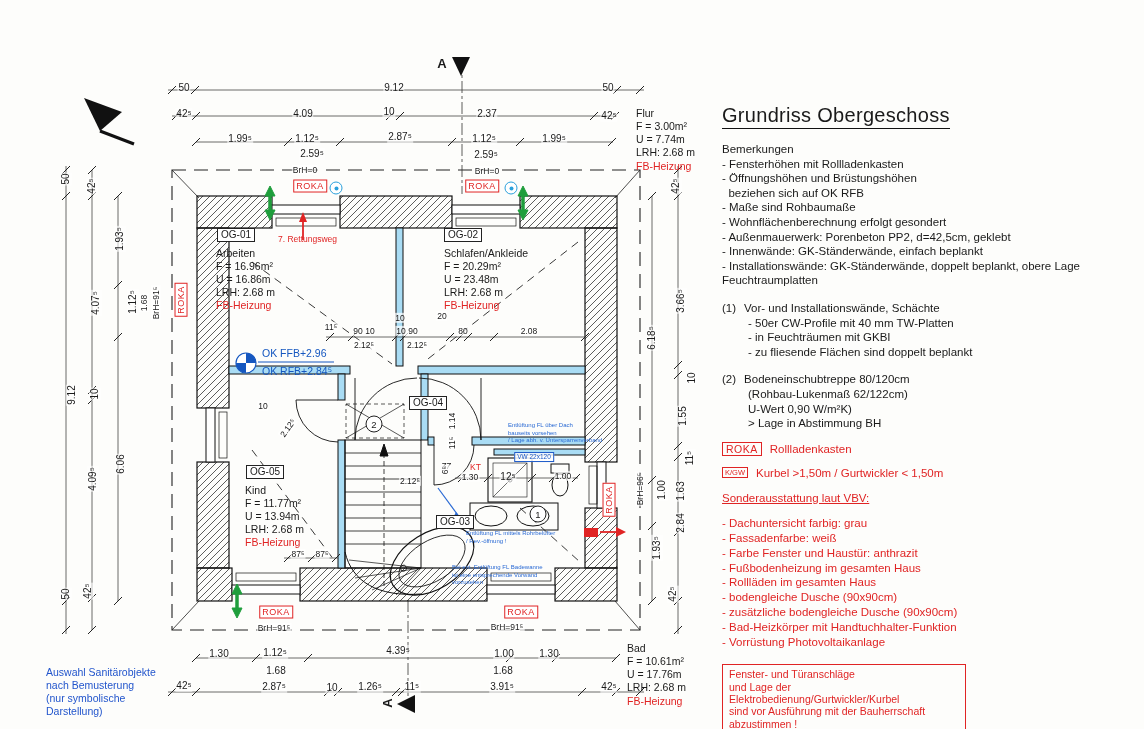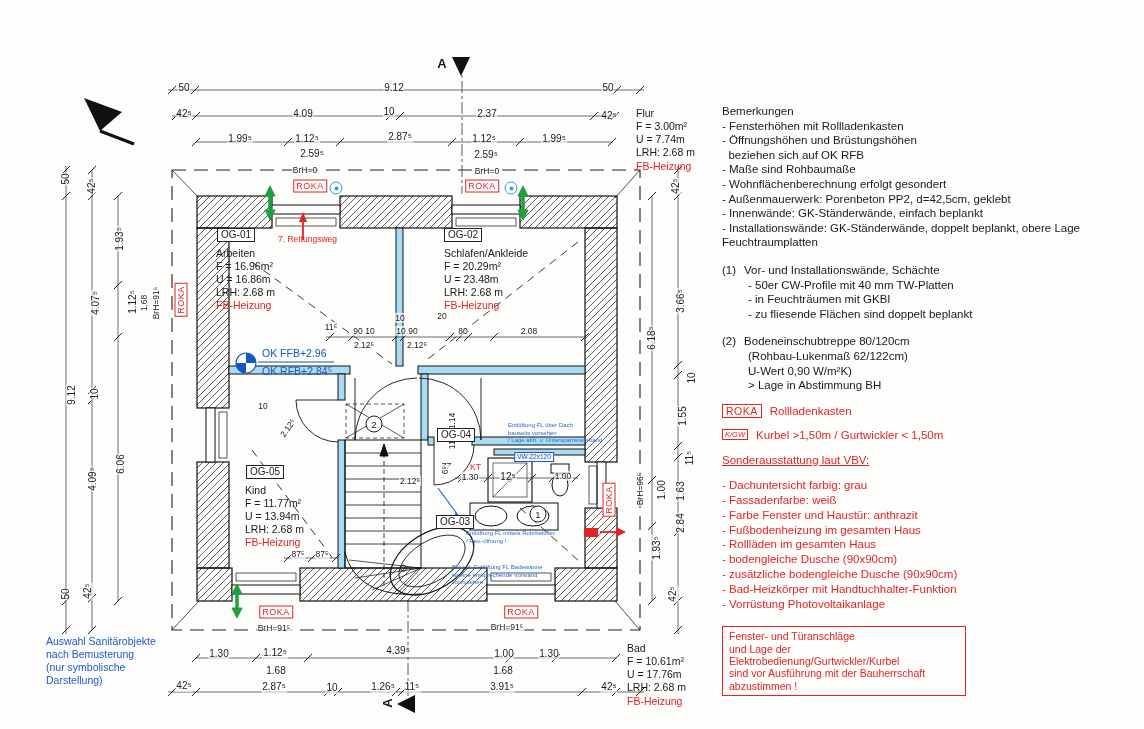--- a/index.html
+++ b/index.html
@@ -11,21 +11,21 @@
   .lbl{position:absolute;white-space:pre-line;line-height:1.22;}
   .dim{font-size:10px;transform:translate(-50%,-50%);background:rgba(255,255,255,.6);padding:0 1px;}
   .dimsm{font-size:8.5px;transform:translate(-50%,-50%);background:rgba(255,255,255,.7);padding:0 1px;}
   .blk{font-size:10.5px;line-height:1.25;}
   .roomid{font-size:10px;border:1.2px solid #222;padding:0 3px;background:#fff;}
   .roka{font-size:9px;color:#e02424;border:1.2px solid #e02424;padding:0 2px;background:#fff;
         transform:translate(-50%,-50%);letter-spacing:.5px;}
   .redsm{font-size:8.5px;color:#e02424;}
   .red{color:#e02424;}
   .blue{color:#1557c0;}
-  .blueblk{font-size:10.5px;color:#2255cc;line-height:1.25;}
+  .blueblk{font-size:10.5px;color:#2255cc;line-height:1.25;margin-top:31px;}
   .tinyblue{font-size:6px;color:#2a6ad4;line-height:1.25;}
   .vwbox{font-size:6.5px;color:#1a58c8;border:1px solid #1a58c8;background:rgba(255,255,255,.85);
          padding:0 2px;transform:translate(-50%,-50%);white-space:nowrap;}
   .circ{width:15px;height:15px;border:1.2px solid #222;border-radius:50%;font-size:9.5px;
         display:flex;align-items:center;justify-content:center;background:#fff;transform:translate(-50%,-50%);}
   .bluedot{width:11px;height:11px;border:1.6px solid #2aa0dc;border-radius:50%;background:#fff;
            transform:translate(-50%,-50%);}
   .bluedot::after{content:"";position:absolute;left:50%;top:50%;width:4px;height:4px;margin:-2px 0 0 -2px;
            border-radius:50%;background:#2aa0dc;}
   .seca{font-size:13px;transform:translate(-50%,-50%);font-weight:bold;}
@@ -33,21 +33,21 @@
   .col{position:absolute;left:722px;top:104px;width:424px;}
   .title{font-size:20px;letter-spacing:.3px;border-bottom:1.6px solid #111;display:inline-block;
          padding-bottom:1px;margin-bottom:13px;}
   .notes{font-size:11.5px;line-height:1.27;}
   .note-line{white-space:pre-line;}
   .numnote{font-size:11.5px;line-height:1.27;margin-top:13px;}
   .nn-head{display:flex;gap:8px;}
   .nn-lines{padding-left:26px;}
   .legend-row{display:flex;align-items:center;gap:8px;margin-top:11px;font-size:11.5px;}
   .roka-box{color:#e02424;border:1.4px solid #e02424;font-size:10.5px;padding:0 3px;letter-spacing:.5px;}
-  .kgw-box{color:#e02424;border:1px solid #e02424;font-size:7.5px;font-style:italic;padding:0 2px;}
+  .kgw-box{color:#e02424;border:1px solid #e02424;font-size:7.5px;padding:0 2px;}
   .sonder-head{margin-top:13px;font-size:11.5px;text-decoration:underline;}
   .sonder-list{margin-top:12px;font-size:11.5px;line-height:1.3;}
   .warnbox{border:1.6px solid #e02424;color:#e02424;font-size:10.5px;line-height:1.18;
            padding:3px 6px;width:fit-content;max-width:230px;white-space:pre-line;}
   .wb1{margin-top:14px;}
 </style>
 </head>
 <body>
 
 <svg width="1144" height="729" viewBox="0 0 1144 729">
@@ -249,21 +249,21 @@
     <div class="lbl dim" style="left: 219px; top: 654px;">1.30</div>
     <div class="lbl dim" style="left: 275px; top: 653px;">1.12⁵</div>
     <div class="lbl dim" style="left: 398px; top: 651px;">4.39⁵</div>
     <div class="lbl dim" style="left: 504px; top: 654px;">1.00</div>
     <div class="lbl dim" style="left: 549px; top: 654px;">1.30</div>
     <div class="lbl dim" style="left: 276px; top: 671px;">1.68</div>
     <div class="lbl dim" style="left: 503px; top: 671px;">1.68</div>
     <div class="lbl dim" style="left: 184px; top: 686px;">42⁵</div>
     <div class="lbl dim" style="left: 274px; top: 687px;">2.87⁵</div>
     <div class="lbl dim" style="left: 332px; top: 688px;">10</div>
-    <div class="lbl dim" style="left: 383px; top: 687px;">1.26⁵</div>
+    <div class="lbl dim" style="left: 370px; top: 687px;">1.26⁵</div>
     <div class="lbl dim" style="left: 412px; top: 687px;">11⁵</div>
     <div class="lbl dim" style="left: 502px; top: 687px;">3.91⁵</div>
     <div class="lbl dim" style="left: 609px; top: 687px;">42⁵</div>
     <div class="lbl dimsm" style="left: 274px; top: 628px;">BrH=91⁵</div>
     <div class="lbl dimsm" style="left: 507px; top: 627px;">BrH=91⁵</div>
     <div class="lbl dimsm" style="left: 331px; top: 327px;">11⁵</div>
     <div class="lbl dimsm" style="left: 364px; top: 331px;">90 10</div>
     <div class="lbl dimsm" style="left: 400px; top: 318px;">10</div>
     <div class="lbl dimsm" style="left: 407px; top: 331px;">10 90</div>
     <div class="lbl dimsm" style="left: 442px; top: 316px;">20</div>
@@ -294,21 +294,21 @@
 F = 20.29m²
 U = 23.48m
 LRH: 2.68 m</div>
     <div class="lbl blk red" style="left: 444px; top: 299px;">FB-Heizung</div>
     <div class="lbl roomid" style="left: 246px; top: 465px;">OG-05</div>
     <div class="lbl blk" style="left: 245px; top: 484px;">Kind
 F = 11.77m²
 U = 13.94m
 LRH: 2.68 m</div>
     <div class="lbl blk red" style="left: 245px; top: 536px;">FB-Heizung</div>
-    <div class="lbl roomid" style="left: 409px; top: 428px; margin-left: 28px;">OG-04</div>
+    <div class="lbl roomid" style="left: 409px; top: 396px;">OG-04</div>
     <div class="lbl roomid" style="left: 436px; top: 515px;">OG-03</div>
     <div class="lbl blk" style="left: 636px; top: 107px;">Flur
 F = 3.00m²
 U = 7.74m
 LRH: 2.68 m</div>
     <div class="lbl blk red" style="left: 636px; top: 160px;">FB-Heizung</div>
     <div class="lbl blk" style="left: 627px; top: 642px;">Bad
 F = 10.61m²
 U = 17.76m
 LRH: 2.68 m</div>
@@ -338,20 +338,21 @@
 Darstellung)</div>
     <div class="lbl circ" style="left: 374px; top: 424px;">2</div>
     <div class="lbl circ" style="left: 538px; top: 514px;">1</div>
     <div class="lbl bluedot" style="left: 336px; top: 188px;"></div>
     <div class="lbl bluedot" style="left: 511px; top: 188px;"></div>
     <div class="lbl seca" style="left: 442px; top: 64px;">A</div>
     <div class="lbl seca" style="left: 388px; top: 703px; transform: translate(-50%, -50%) rotate(-90deg);">A</div>
   </div>
 
 <div class="col">
+  <div class="title">Grundriss Obergeschoss</div>
 
   <div class="notes">
     <div>Bemerkungen</div>
     <div>
         <div class="note-line">- Fensterhöhen mit Rollladenkasten</div>
         <div class="note-line">- Öffnungshöhen und Brüstungshöhen
 &nbsp;&nbsp;beziehen sich auf OK RFB</div>
         <div class="note-line">- Maße sind Rohbaumaße</div>
         <div class="note-line">- Wohnflächenberechnung erfolgt gesondert</div>
         <div class="note-line">- Außenmauerwerk: Porenbeton PP2, d=42,5cm, geklebt</div>

